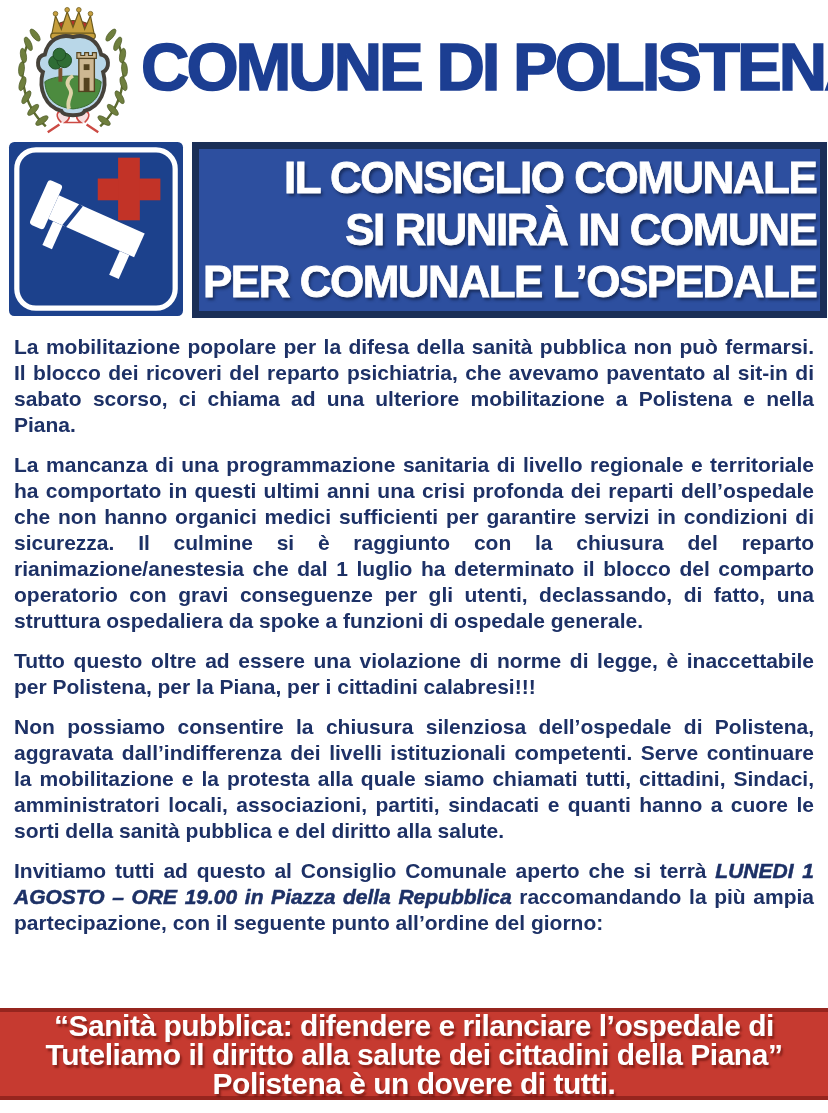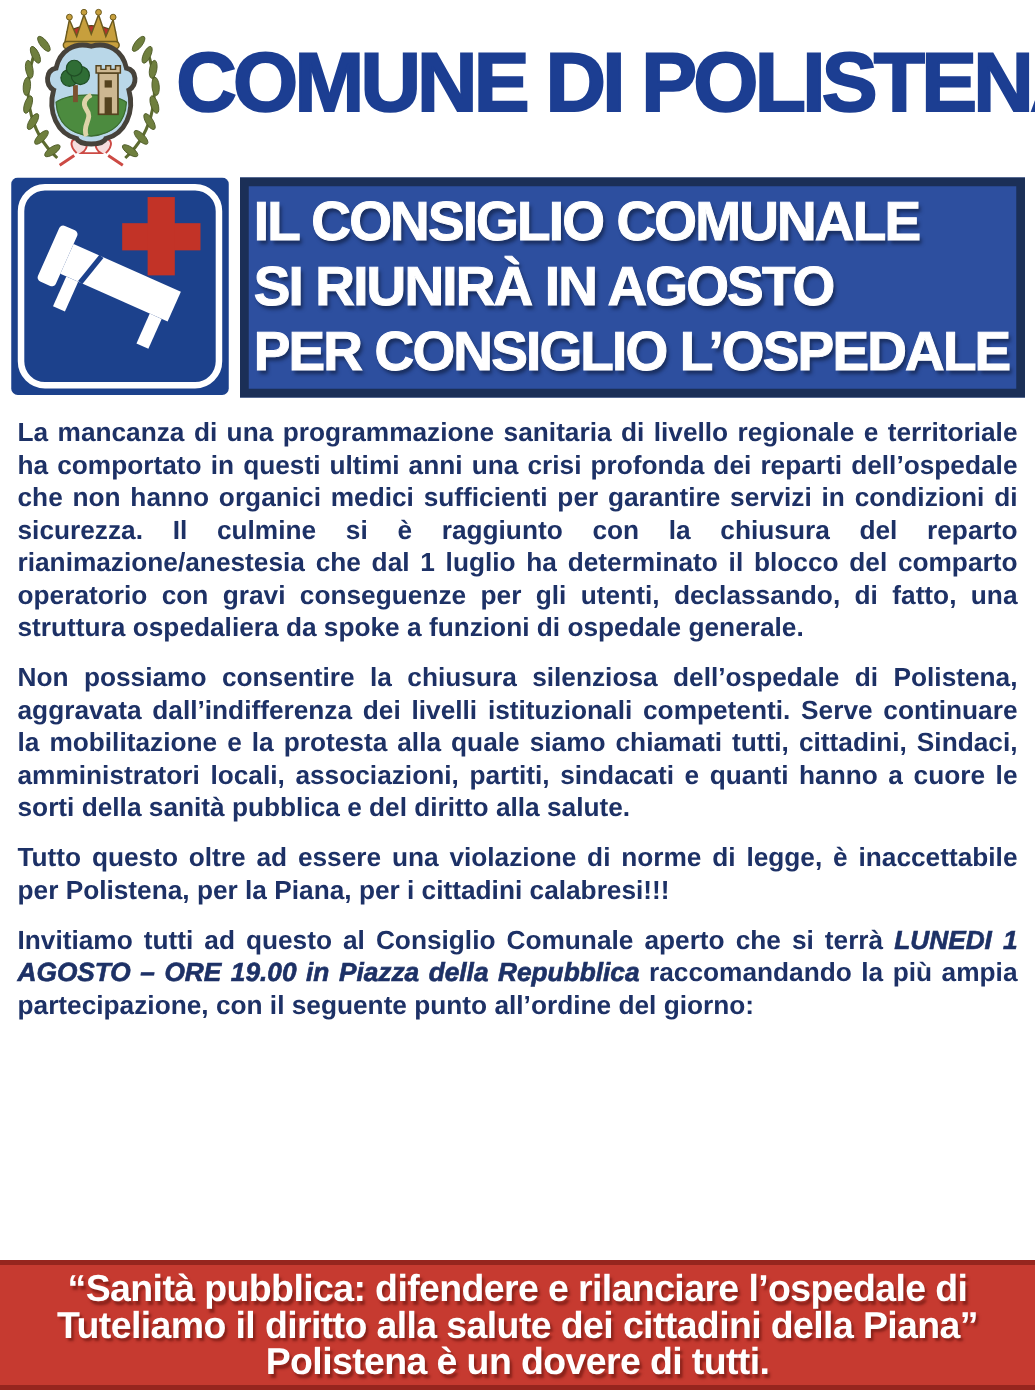--- a/index.html
+++ b/index.html
@@ -20,39 +20,39 @@
     flex:1;text-align:center;color:var(--title-blue);
     font-weight:900;font-size:67px;letter-spacing:-3px;
     -webkit-text-stroke:1.6px var(--title-blue);
     white-space:nowrap;line-height:1;padding-bottom:12px;
   }
   
   .banner-row{display:flex;align-items:stretch;height:176px;padding:0 8px 0 8px;gap:8px;}
   .hospital-sign{width:176px;height:174px;flex:0 0 auto;}
   .banner{
     flex:1;background:var(--banner-blue);border:7px solid var(--banner-border-navy);
-    display:flex;flex-direction:column;justify-content:center;align-items:flex-start;
+    display:flex;flex-direction:column;justify-content:center;align-items:flex-end;
     padding:2px 4px;
   }
   .banner-line{
     color:#ffffff;font-weight:900;font-size:44px;letter-spacing:-1.5px;
     line-height:1.18;white-space:nowrap;
     -webkit-text-stroke:0.8px #ffffff;
     text-shadow:2px 3px 3px rgba(10,20,45,.55);
   }
   
   .body-text{padding:16px 14px 0 14px;color:var(--body-navy);}
   .body-text p{
     font-size:21px;line-height:26px;font-weight:700;text-align:justify;
     margin-bottom:14px;
   }
   .hl{font-style:italic;font-weight:900;-webkit-text-stroke:0.5px var(--body-navy);}
   
   .footer-banner{
-    position:absolute;left:0;right:0;top:1008px;height:104px;
+    position:absolute;left:0;right:0;top:1008px;height:92px;
     background:var(--footer-red);
     border-top:4px solid var(--footer-border-red);
     border-bottom:4px solid var(--footer-border-red);
     display:flex;flex-direction:column;justify-content:center;align-items:center;
   }
   .footer-line{
     color:#ffffff;font-weight:700;font-size:30px;line-height:29px;
     white-space:nowrap;letter-spacing:-0.5px;
     text-shadow:2px 3px 2px rgba(90,15,10,.55);
   }
@@ -130,29 +130,30 @@
       <g transform="rotate(24 46 58)" fill="#ffffff">
         <rect x="10" y="34" width="9" height="28" rx="2"></rect>
         <rect x="19" y="40" width="54" height="15"></rect>
         <rect x="22" y="55" width="6" height="15"></rect>
         <rect x="64" y="55" width="6" height="15"></rect>
         <line x1="33" y1="40" x2="29" y2="55" stroke="#1c418c" stroke-width="2.4"></line>
       </g>
     </svg>
     <div class="banner">
       <div class="banner-line">IL CONSIGLIO COMUNALE</div>
-      <div class="banner-line">SI RIUNIRÀ IN AGOSTO</div>
-      <div class="banner-line">PER CONSIGLIO L’OSPEDALE</div>
+      <div class="banner-line">SI RIUNIRÀ IN COMUNE</div>
+      <div class="banner-line">PER COMUNALE L’OSPEDALE</div>
     </div>
   </div>
 
   <div class="body-text">
+    <p>La mobilitazione popolare per la difesa della sanità pubblica non può fermarsi. Il blocco dei ricoveri del reparto psichiatria, che avevamo paventato al sit-in di sabato scorso, ci chiama ad una ulteriore mobilitazione a Polistena e nella Piana.</p>
     <p>La mancanza di una programmazione sanitaria di livello regionale e territoriale ha comportato in questi ultimi anni una crisi profonda dei reparti dell’ospedale che non hanno organici medici sufficienti per garantire servizi in condizioni di sicurezza. Il culmine si è raggiunto con la chiusura del reparto rianimazione/anestesia che dal 1 luglio ha determinato il blocco del comparto operatorio con gravi conseguenze per gli utenti, declassando, di fatto, una struttura ospedaliera da spoke a funzioni di ospedale generale.</p>
+    <p>Tutto questo oltre ad essere una violazione di norme di legge, è inaccettabile per Polistena, per la Piana, per i cittadini calabresi!!!</p>
     <p>Non possiamo consentire la chiusura silenziosa dell’ospedale di Polistena, aggravata dall’indifferenza dei livelli istituzionali competenti. Serve continuare la mobilitazione e la protesta alla quale siamo chiamati tutti, cittadini, Sindaci, amministratori locali, associazioni, partiti, sindacati e quanti hanno a cuore le sorti della sanità pubblica e del diritto alla salute.</p>
-    <p>Tutto questo oltre ad essere una violazione di norme di legge, è inaccettabile per Polistena, per la Piana, per i cittadini calabresi!!!</p>
     <p><span>Invitiamo tutti ad questo al Consiglio Comunale aperto che si terrà </span><span class="hl">LUNEDI 1 AGOSTO – ORE 19.00 in Piazza della Repubblica</span><span> raccomandando la più ampia partecipazione, con il seguente punto all’ordine del giorno:</span></p>
   </div>
 
   <div class="footer-banner">
     <div class="footer-line">“Sanità pubblica: difendere e rilanciare l’ospedale di</div>
     <div class="footer-line">Tuteliamo il diritto alla salute dei cittadini della Piana”</div>
     <div class="footer-line">Polistena è un dovere di tutti.</div>
   </div>
 
 </div>

